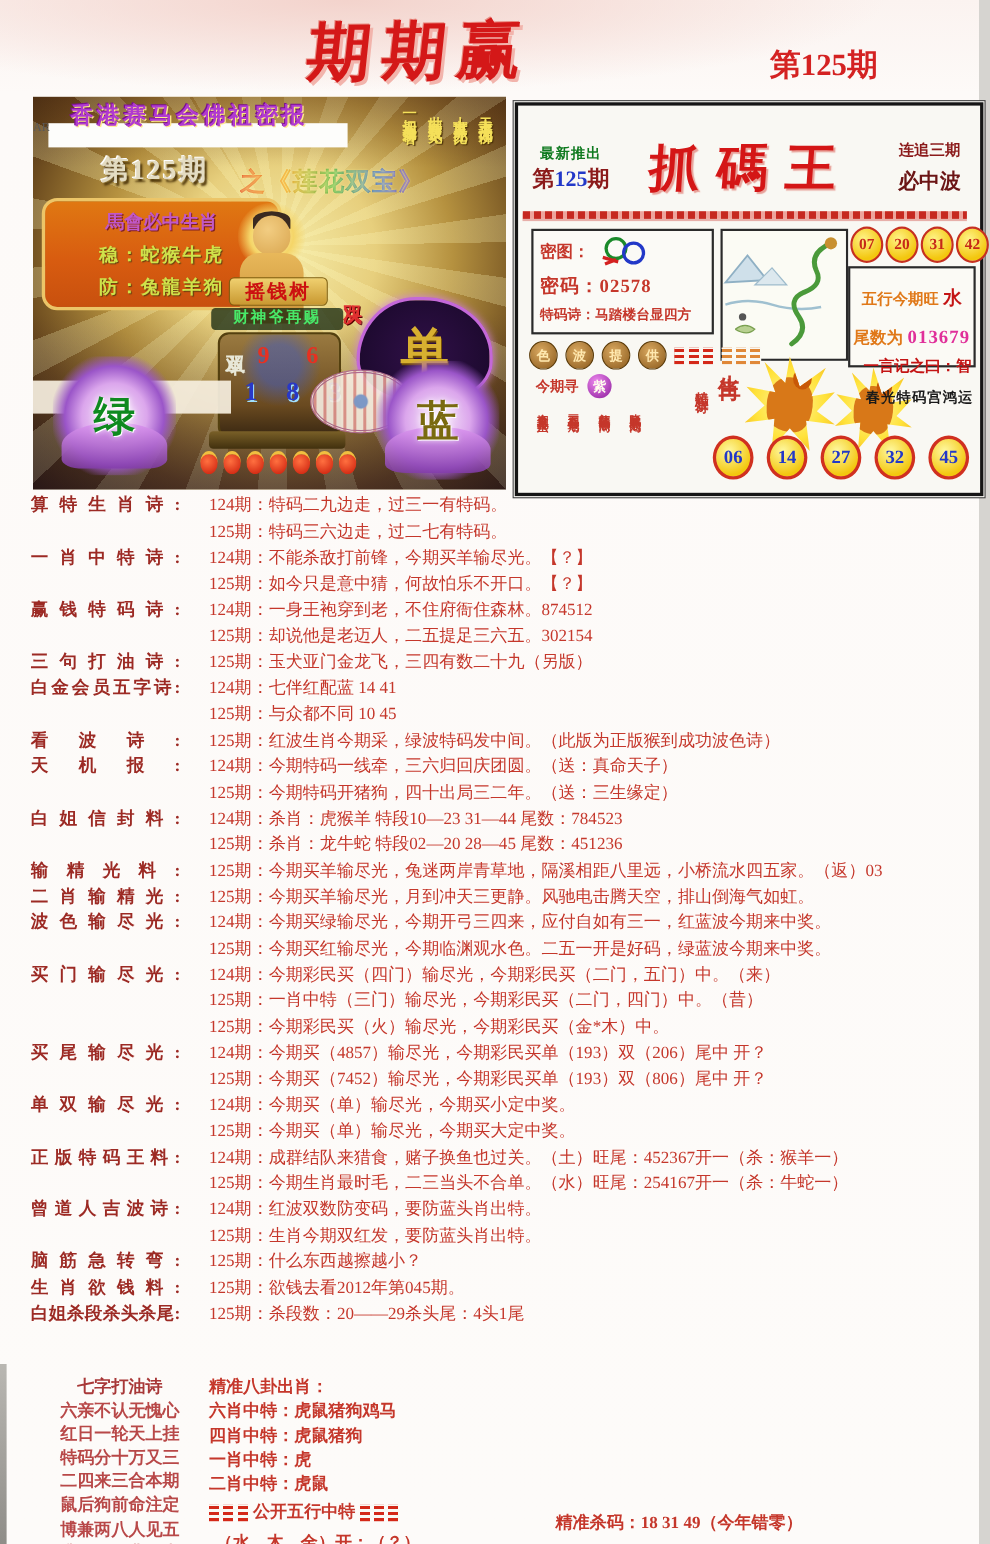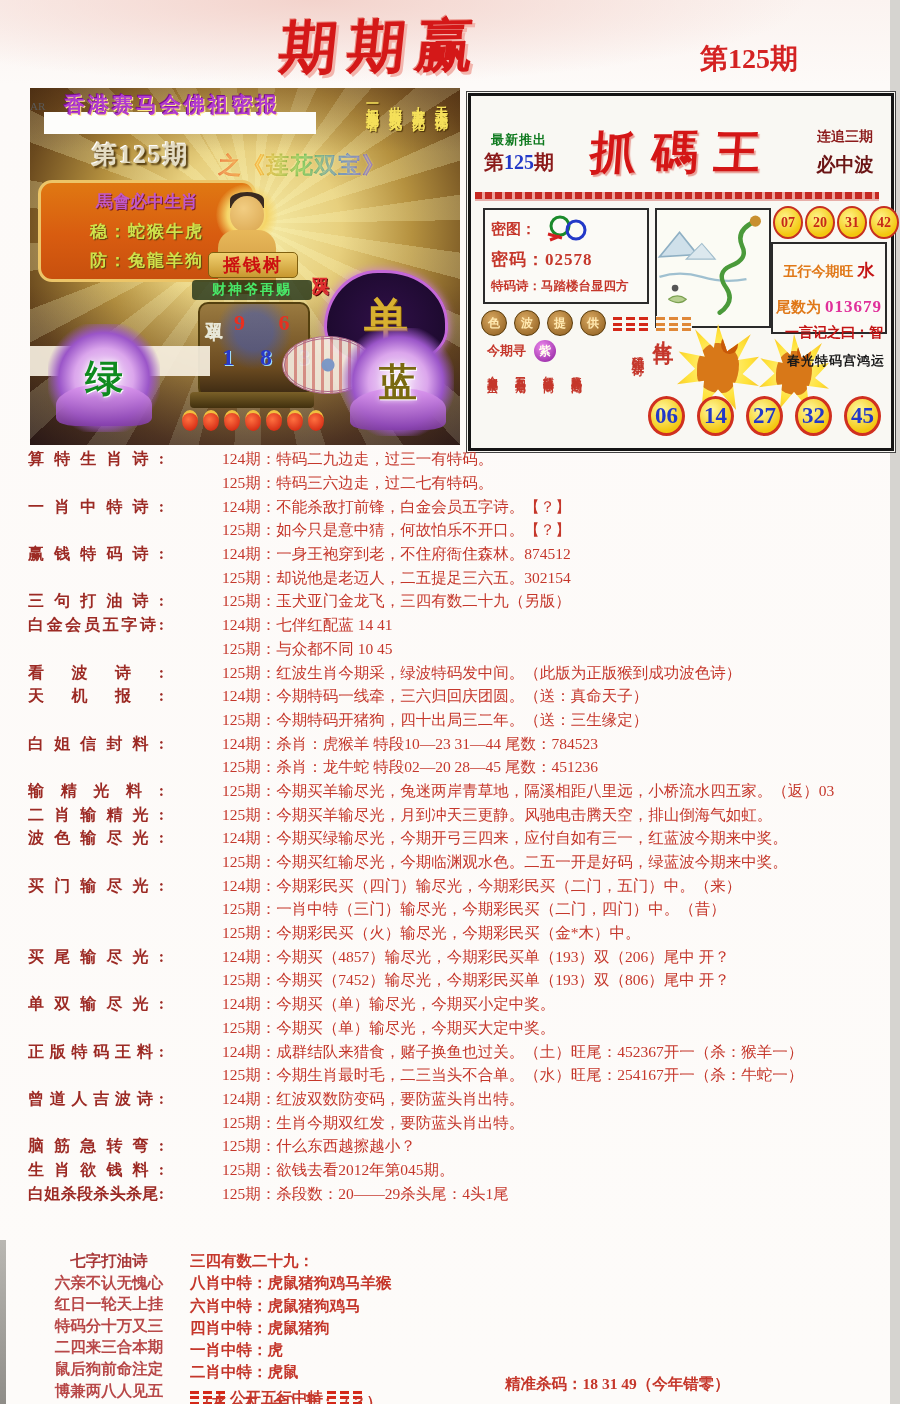--- a/index.html
+++ b/index.html
@@ -20,21 +20,21 @@
   
   .poster-left{position:absolute;left:30px;top:88px;width:430px;height:357px;overflow:hidden;
     background:
       repeating-conic-gradient(from -30deg at 52% 38%, rgba(255,250,190,.25) 0 7deg, rgba(255,250,190,0) 7deg 16deg),
       radial-gradient(ellipse at 52% 40%, #f6edaa 0%, #e7cf7d 28%, #b5913f 50%, #6b4a1e 74%, #33200c 100%);}
   .poster-left::after{content:"";position:absolute;inset:0;background:linear-gradient(180deg,rgba(60,20,10,.25) 0%,rgba(0,0,0,0) 18%,rgba(0,0,0,0) 55%,rgba(25,10,40,.38) 100%);pointer-events:none;}
   .pl-headline{position:absolute;left:34px;top:3px;font-size:21px;font-weight:bold;color:#b03ad0;letter-spacing:3px;
     text-shadow:1px 1px 0 #ffe98a,-1px -1px 0 #7a1090;z-index:3;}
   .pl-whitebar{position:absolute;left:14px;top:24px;width:272px;height:22px;background:#fdfdfb;z-index:2;}
   .pl-whitebar2{position:absolute;left:0px;top:258px;width:180px;height:30px;background:#f6efdf;opacity:.92;z-index:2;}
-  .pl-ar{position:absolute;left:0px;top:12px;font-size:11px;color:#5a5a5a;z-index:3;}
+  .pl-ar{position:absolute;left:0px;top:22px;font-size:11px;color:#5a5a5a;z-index:3;}
   .pl-issue{position:absolute;left:62px;top:50px;font-size:25px;font-weight:bold;color:#e4dcc2;
     text-shadow:2px 2px 2px #4a3208,-1px -1px 0 #fff;z-index:3;letter-spacing:2px;}
   .pl-sub{position:absolute;left:188px;top:62px;font-size:23px;font-weight:bold;z-index:3;letter-spacing:1px;
     background:linear-gradient(90deg,#e03010,#f09010,#30a030,#2050d0,#8020c0);
     -webkit-background-clip:text;background-clip:text;color:transparent;text-shadow:0 0 2px rgba(255,255,160,.6);}
   .pl-box{position:absolute;left:8px;top:92px;width:212px;height:96px;border-radius:14px;z-index:3;
     background:linear-gradient(180deg,#e07812 0%,#d85c10 55%,#c8500e 100%);border:3px solid #ecc568;
     display:flex;flex-direction:column;justify-content:space-evenly;align-items:center;}
   .pl-box .t{font-size:17px;font-weight:bold;color:#c058c8;text-shadow:1px 1px 0 #802020;}
   .pl-box .l{font-size:17px;font-weight:bold;color:#cfe24a;text-shadow:1px 1px 1px #604010;letter-spacing:2px;}
@@ -148,28 +148,28 @@
   .animal{position:absolute;left:24%;top:22%;width:52%;height:58%;background:#d87818;
     border-radius:48% 52% 40% 60%/55% 45% 62% 38%;}
   .animal::before{content:"";position:absolute;left:58%;top:-16%;width:38%;height:38%;background:#c85808;border-radius:50%;}
   .sb1 .animal::after{content:"";position:absolute;left:72%;top:-28%;width:22%;height:26%;background:#d42020;
     clip-path:polygon(0 100%,50% 0,100% 100%);}
   .motto{position:absolute;right:8px;top:228px;font-size:14px;font-weight:bold;color:#c41414;}
   .note-black{position:absolute;right:6px;top:256px;font-size:13px;font-weight:bold;color:#1a1a1a;letter-spacing:1px;}
   .bottom-balls{position:absolute;right:10px;bottom:12px;display:flex;gap:12px;}
   .bball{width:31px;height:34px;border-radius:50%;display:flex;align-items:center;justify-content:center;
     background:radial-gradient(circle at 38% 32%,#fff8a0,#f3c70f 72%);border:3px solid #d03020;
-    font-size:23px;font-weight:bold;color:#2238c8;}
+    font-size:17px;font-weight:bold;color:#2238c8;}
 
   
   .tips{position:absolute;left:28px;top:448px;width:864px;}
   .tip-row{display:flex;height:23.7px;align-items:center;}
   .tip-label{flex:0 0 162px;box-sizing:border-box;padding-right:26px;font-size:16px;font-weight:bold;color:#9c2a24;
     text-align:justify;text-align-last:justify;white-space:nowrap;overflow:hidden;}
-  .tip-text{font-size:15.5px;color:#c5372b;white-space:nowrap;margin-left:32px;}
+  .tip-text{font-size:15.5px;color:#c5372b;white-space:nowrap;}
 
   
   .poem-col{position:absolute;left:28px;top:1250px;width:162px;text-align:center;line-height:21.6px;
     font-size:15.5px;font-weight:bold;color:#b84848;}
   .poem-col .pt{color:#a83838;}
   .bagua-col{position:absolute;left:190px;top:1250px;width:430px;line-height:22.3px;font-size:15.5px;font-weight:bold;color:#c5372b;}
   .open-row{display:flex;align-items:center;gap:4px;margin-top:3px;}
   .open-line{position:absolute;left:196px;top:1392px;font-size:15.5px;font-weight:bold;color:#c5372b;width:430px;}
   .kill-line{position:absolute;left:505px;top:1374px;font-size:15.5px;font-weight:bold;color:#c5372b;}
 </style>
@@ -330,21 +330,21 @@
       <div class="tip-row">
         <span class="tip-label">算特生肖诗:</span>
         <span class="tip-text">124期：特码二九边走，过三一有特码。</span>
       </div>
       <div class="tip-row">
         <span class="tip-label"></span>
         <span class="tip-text">125期：特码三六边走，过二七有特码。</span>
       </div>
       <div class="tip-row">
         <span class="tip-label">一肖中特诗:</span>
-        <span class="tip-text">124期：不能杀敌打前锋，白金会员五字诗。【？】</span>
+        <span class="tip-text">124期：不能杀敌打前锋，今期买羊输尽光。【？】</span>
       </div>
       <div class="tip-row">
         <span class="tip-label"></span>
         <span class="tip-text">125期：如今只是意中猜，何故怕乐不开口。【？】</span>
       </div>
       <div class="tip-row">
         <span class="tip-label">赢钱特码诗:</span>
         <span class="tip-text">124期：一身王袍穿到老，不住府衙住森林。874512</span>
       </div>
       <div class="tip-row">
@@ -461,22 +461,21 @@
     <div class="pt">七字打油诗</div>
   <div>六亲不认无愧心</div>
       <div>红日一轮天上挂</div>
       <div>特码分十万又三</div>
       <div>二四来三合本期</div>
       <div>鼠后狗前命注定</div>
       <div>博兼两八人见五</div>
       <div>腾飞万里非侥幸</div>
     </div>
   <div class="bagua-col">
-    <div>三四有数二十九：</div>
-  <div>八肖中特：虎鼠猪狗鸡马羊猴</div>
+    <div>精准八卦出肖：</div>
       <div>六肖中特：虎鼠猪狗鸡马</div>
       <div>四肖中特：虎鼠猪狗</div>
       <div>一肖中特：虎</div>
       <div>二肖中特：虎鼠</div>
       <div class="open-row">
         <span class="bars"></span>
         <span>公开五行中特</span>
         <span class="bars"></span>
       </div>
     </div>

